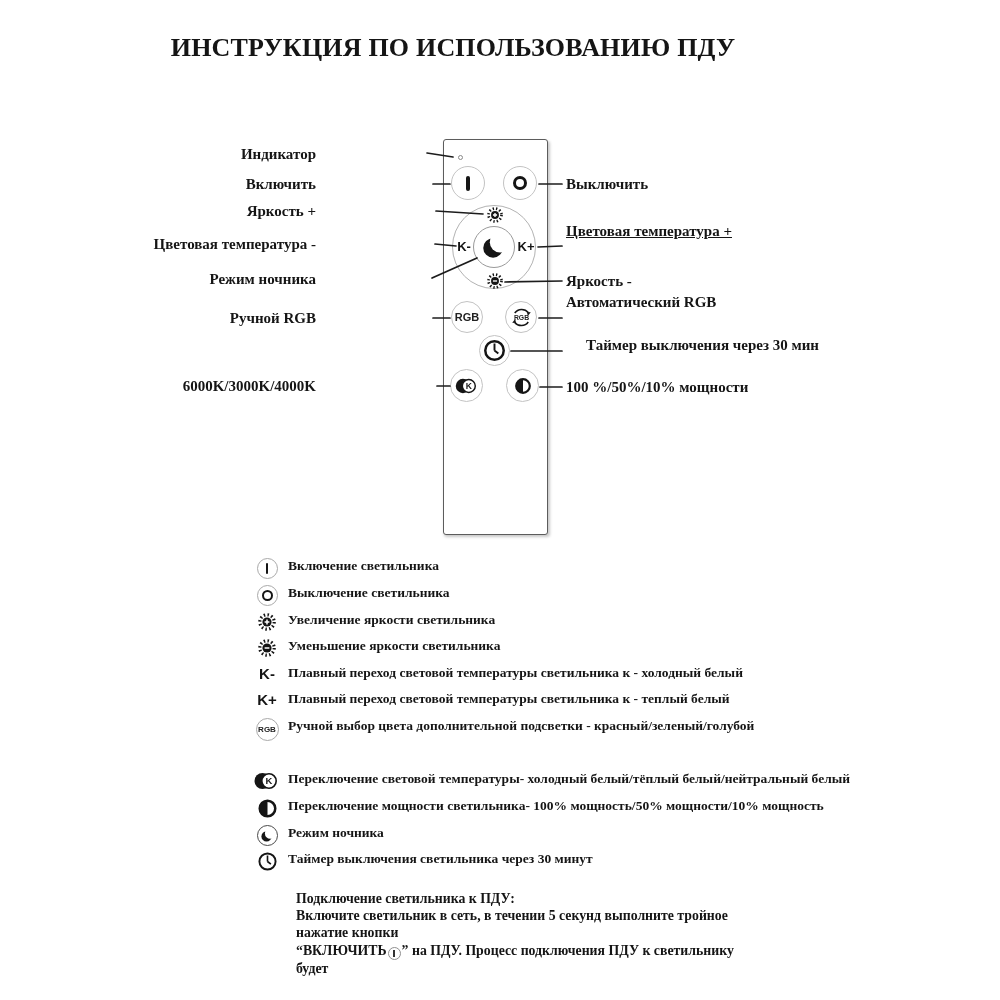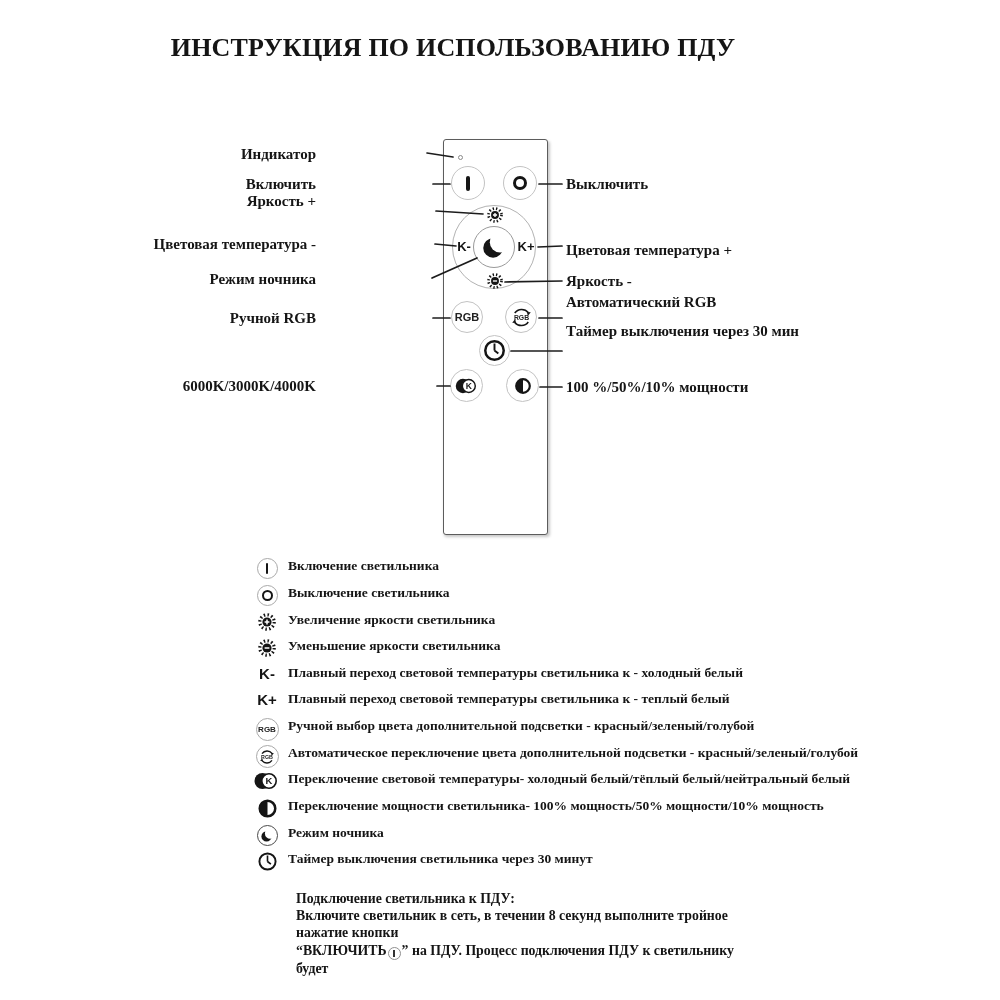--- a/index.html
+++ b/index.html
@@ -135,31 +135,31 @@
     <div class="btn" style="left:62px;top:229px;width:33px;height:33px;">
       <svg width="20" height="20" viewBox="0 0 20 20">
         <circle cx="10" cy="10" r="6.8" fill="#fff" stroke="#151515" stroke-width="2.2"></circle>
         <path d="M10 3.2 A 6.8 6.8 0 0 0 10 16.8 Z" fill="#151515"></path>
       </svg>
     </div>
   </div>
 
   <div class="lbl l" style="top:145px;">Индикатор</div>
   <div class="lbl l" style="top:175px;">Включить</div>
-  <div class="lbl l" style="top:192px;">Яркость +</div>
+  <div class="lbl l" style="top:202px;">Яркость +</div>
   <div class="lbl l" style="top:235px;">Цветовая температура -</div>
   <div class="lbl l" style="top:270px;">Режим ночника</div>
   <div class="lbl l" style="top:309px;">Ручной RGB</div>
   <div class="lbl l" style="top:377px;">6000K/3000K/4000K</div>
 
   <div class="lbl r" style="top:175px;">Выключить</div>
-  <div class="lbl r" style="top:241px;">Цветовая температура +</div>
+  <div class="lbl r" style="top:222px;text-decoration:underline;">Цветовая температура +</div>
   <div class="lbl r" style="top:272px;">Яркость -</div>
   <div class="lbl r" style="top:293px;">Автоматический RGB</div>
-  <div class="lbl r" style="top:322px;">Таймер выключения через 30 мин</div>
+  <div class="lbl r" style="top:336px;margin-left:20px;">Таймер выключения через 30 мин</div>
   <div class="lbl r" style="top:378px;">100 %/50%/10% мощности</div>
 
   <div class="leg" style="top:558px;">
     <span class="ic">
         <span class="circ gray" style="width:21px;height:21px;">
           <span class="ibar" style="width:2.8px;height:11px;"></span>
         </span>
       </span>
     <span class="tx">Включение светильника</span>
   </div>
@@ -199,34 +199,20 @@
     <span class="ic ksym">K+</span>
     <span class="tx">Плавный переход световой температуры светильника к - теплый белый</span>
   </div>
   <div class="leg" style="top:718px;">
     <span class="ic">
         <span class="circ gray" style="width:23px;height:23px;">
           <span class="legrgb">RGB</span>
         </span>
       </span>
     <span class="tx">Ручной выбор цвета дополнительной подсветки - красный/зеленый/голубой</span>
-  </div>
-  <div class="leg" style="top:745px;">
-    <span class="ic">
-        <span class="circ gray" style="width:23px;height:23px;">
-      <svg width="20" height="20" viewBox="0 0 30 30">
-        <path d="M7.5 10 A 9.4 9.4 0 0 1 22.5 9.5" fill="none" stroke="#151515" stroke-width="2"></path>
-        <path d="M21 8.8 L25.3 9.2 L22 13.2 Z" fill="#151515"></path>
-        <path d="M22.5 20 A 9.4 9.4 0 0 1 7.5 20.5" fill="none" stroke="#151515" stroke-width="2"></path>
-        <path d="M9 21.2 L4.7 20.8 L8 16.8 Z" fill="#151515"></path>
-        <text x="15" y="17.8" font-size="8" font-weight="bold" text-anchor="middle" font-family="Liberation Sans, sans-serif" fill="#222">RGB</text>
-      </svg>
-    </span>
-      </span>
-    <span class="tx">Автоматическое переключение цвета дополнительной подсветки - красный/зеленый/голубой</span>
   </div>
   <div class="leg" style="top:771px;">
     <span class="ic">
         <svg width="26" height="20" viewBox="0 0 26 20">
       <circle cx="8.5" cy="10" r="8" fill="#151515"></circle>
       <circle cx="15" cy="10" r="7.2" fill="#fff" stroke="#151515" stroke-width="1.6"></circle>
       <text x="15" y="13.4" font-size="9.5" font-weight="bold" text-anchor="middle" font-family="Liberation Sans, sans-serif" fill="#151515">K</text>
     </svg>
       </span>
     <span class="tx">Переключение световой температуры- холодный белый/тёплый белый/нейтральный белый</span>
@@ -261,19 +247,19 @@
         <svg width="21" height="21" viewBox="0 0 26 26">
       <circle cx="13" cy="13" r="10" fill="#fff" stroke="#151515" stroke-width="2.4"></circle>
       <path d="M13 13 V5.6 M13 13 L17.2 16.4" fill="none" stroke="#151515" stroke-width="2"></path>
     </svg>
       </span>
     <span class="tx">Таймер выключения светильника через 30 минут</span>
   </div>
 
   <div class="footer">
     <div>Подключение светильника к ПДУ:</div>
-    <div>Включите светильник в сеть, в течении 8 секунд выполните тройное нажатие кнопки</div>
+    <div>Включите светильник в сеть, в течении 5 секунд выполните тройное нажатие кнопки</div>
     <div><span>“ВКЛЮЧИТЬ</span><span class="inl-i">
           <i></i>
         </span><span>” на ПДУ. Процесс подключения ПДУ к светильнику будет</span></div>
   </div>
 
 </div>
 
 </body></html>

